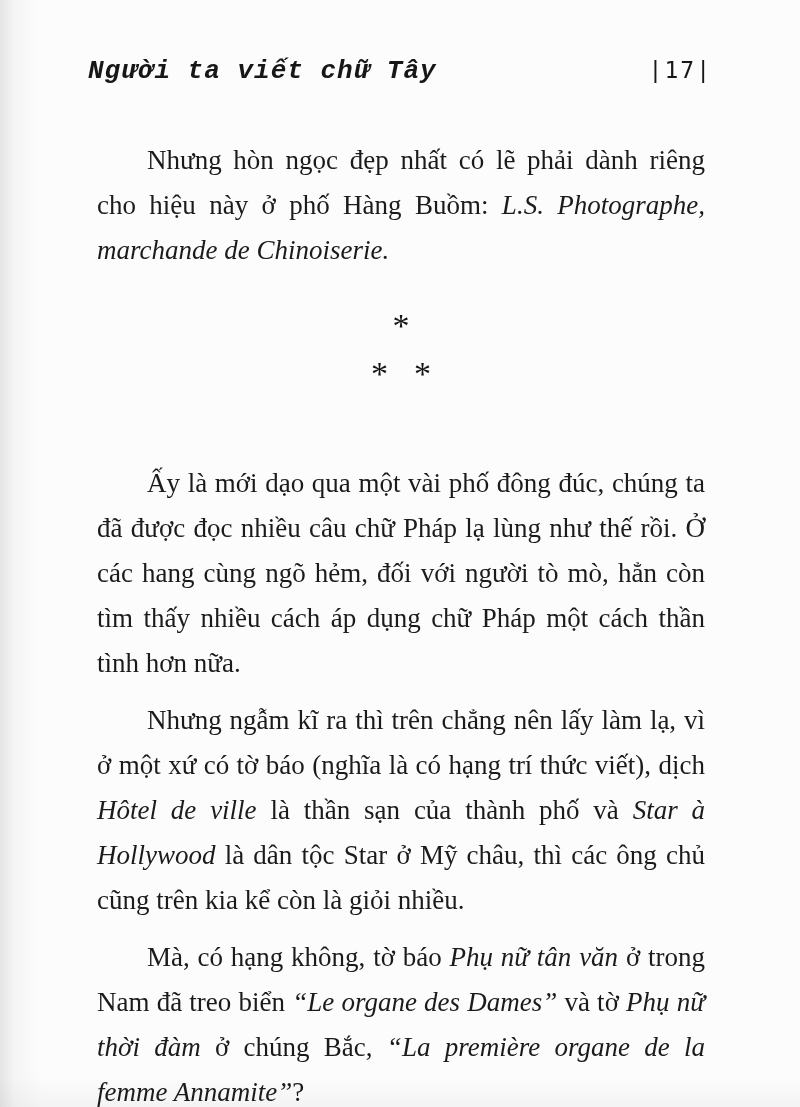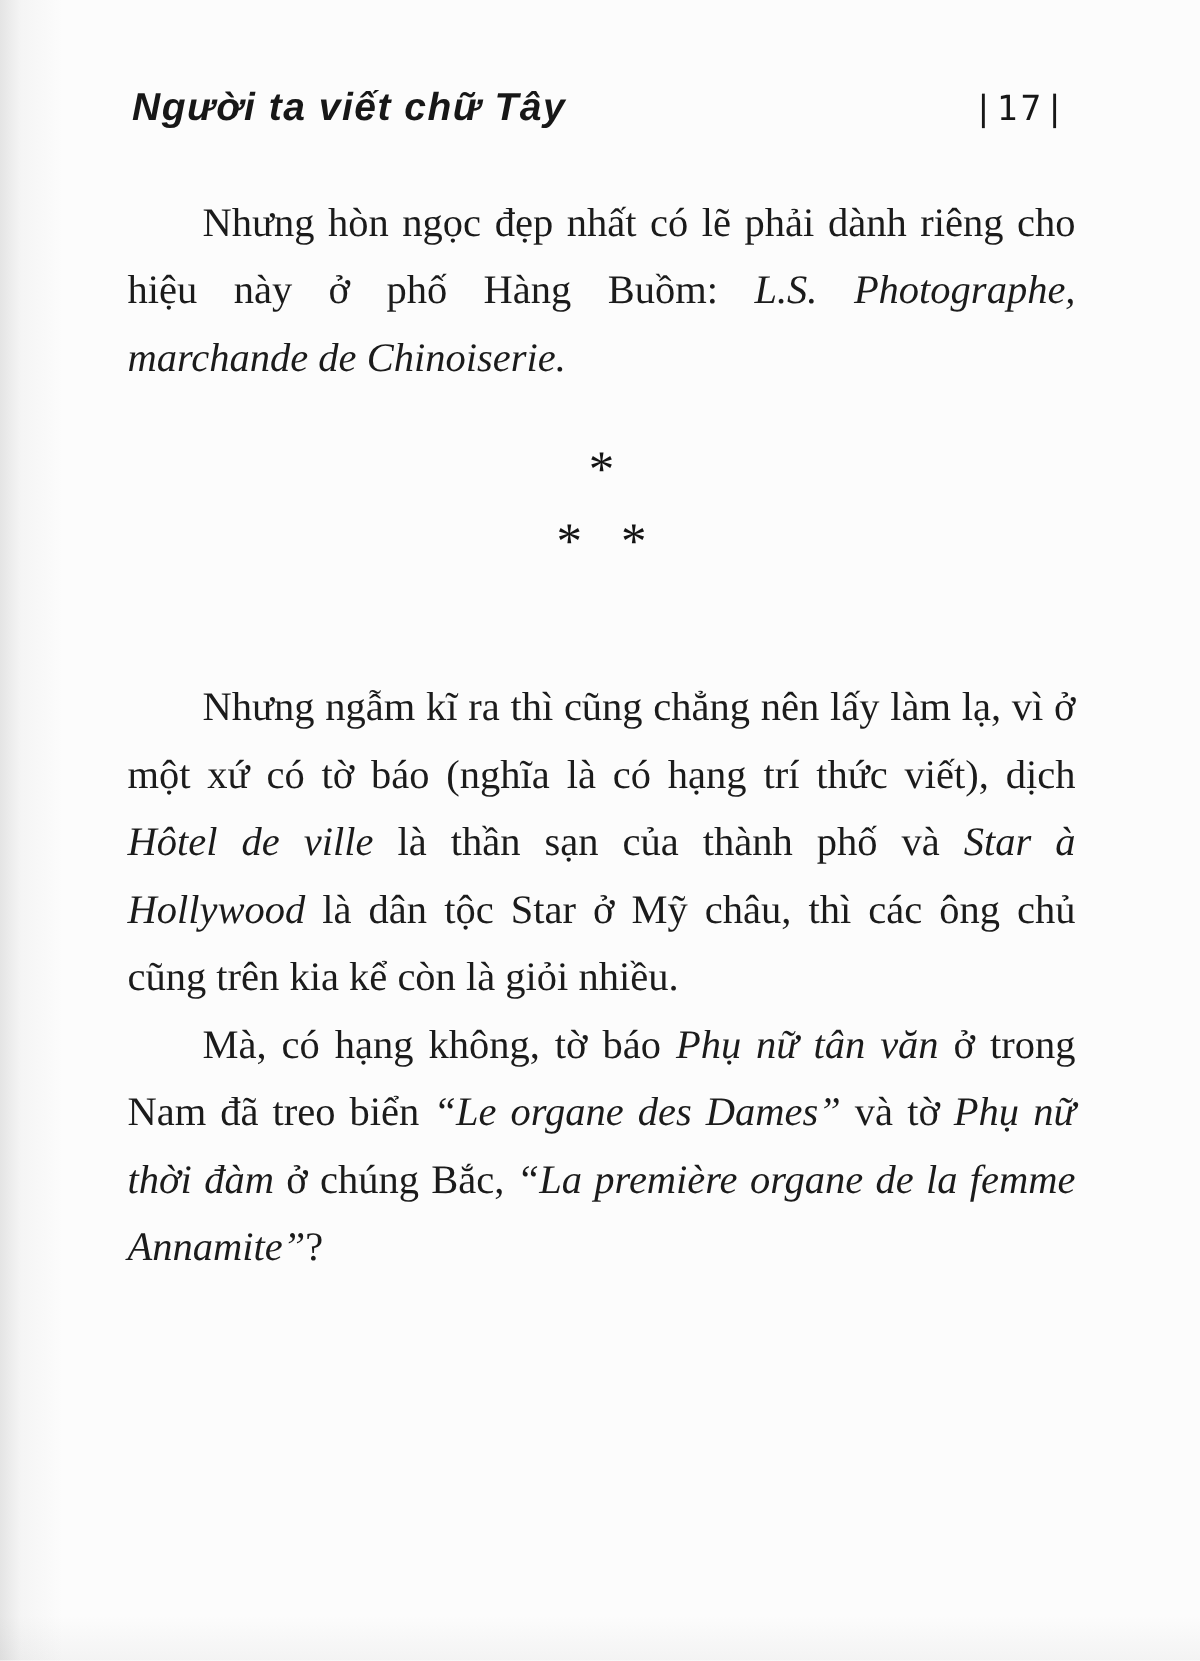--- a/index.html
+++ b/index.html
@@ -26,21 +26,21 @@
   .running-header {
     position: absolute;
     top: 56px;
     left: 88px;
     right: 88px;
     display: flex;
     justify-content: space-between;
     align-items: baseline;
   }
   .running-title {
-    font-family: Liberation Sans, sans-serif;
+    font-family: Liberation Mono, monospace;
     font-style: italic;
     font-weight: bold;
     font-size: 26px;
     letter-spacing: 1px;
     color: #171717;
     white-space: nowrap;
   }
   .folio {
     font-family: "DejaVu Sans Mono", monospace;
     font-weight: normal;
@@ -54,21 +54,21 @@
     top: 126px;
     left: 85px;
     width: 632px;
     font-family: "Liberation Serif", "DejaVu Serif", serif;
     font-size: 27px;
     line-height: 45px;
     text-align: justify;
     color: #1b1b1b;
   }
   .para {
-    margin: 0;
+    margin: 12px;
     text-indent: 50px;
   }
   .it {
     font-style: italic;
   }
   .separator {
     text-align: center;
     font-family: "Liberation Serif", "DejaVu Serif", serif;
     font-size: 34px;
     color: #141414;
@@ -99,18 +99,19 @@
 
 <main class="page-body">
 
   <p class="para"><span>Nhưng hòn ngọc đẹp nhất có lẽ phải dành riêng cho hiệu này ở phố Hàng Buồm: </span><span class="it">L.S. Photographe, marchande de Chinoiserie.</span></p>
 
   <div class="separator">
     <div class="row1"><span class="ast">*</span></div>
     <div class="row2"><span class="ast">*</span><span class="ast">*</span></div>
   </div>
 
+  <p class="para"><span>Ấy là mới dạo qua một vài phố đông đúc, chúng ta đã được đọc nhiều câu chữ Pháp lạ lùng như thế rồi. Ở các hang cùng ngõ hẻm, đối với người tò mò, hẳn còn tìm thấy nhiều cách áp dụng chữ Pháp một cách thần tình hơn nữa.</span></p>
 
-  <p class="para"><span>Nhưng ngẫm kĩ ra thì cũng chẳng nên lấy làm lạ, vì ở một xứ có tờ báo (nghĩa là có hạng trí thức viết), dịch </span><span class="it">Hôtel de ville</span><span> là thần sạn của thành phố và </span><span class="it">Star à Hollywood</span><span> là dân tộc Star ở Mỹ châu, thì các ông chủ cũng trên kia kể còn là giỏi nhiều.</span></p>
+  <p class="para"><span>Nhưng ngẫm kĩ ra thì trên chẳng nên lấy làm lạ, vì ở một xứ có tờ báo (nghĩa là có hạng trí thức viết), dịch </span><span class="it">Hôtel de ville</span><span> là thần sạn của thành phố và </span><span class="it">Star à Hollywood</span><span> là dân tộc Star ở Mỹ châu, thì các ông chủ cũng trên kia kể còn là giỏi nhiều.</span></p>
 
   <p class="para"><span>Mà, có hạng không, tờ báo </span><span class="it">Phụ nữ tân văn</span><span> ở trong Nam đã treo biển </span><span class="it">“Le organe des Dames”</span><span> và tờ </span><span class="it">Phụ nữ thời đàm</span><span> ở chúng Bắc, </span><span class="it">“La première organe de la femme Annamite”</span><span>?</span></p>
 
 </main>
 
 </body></html>

